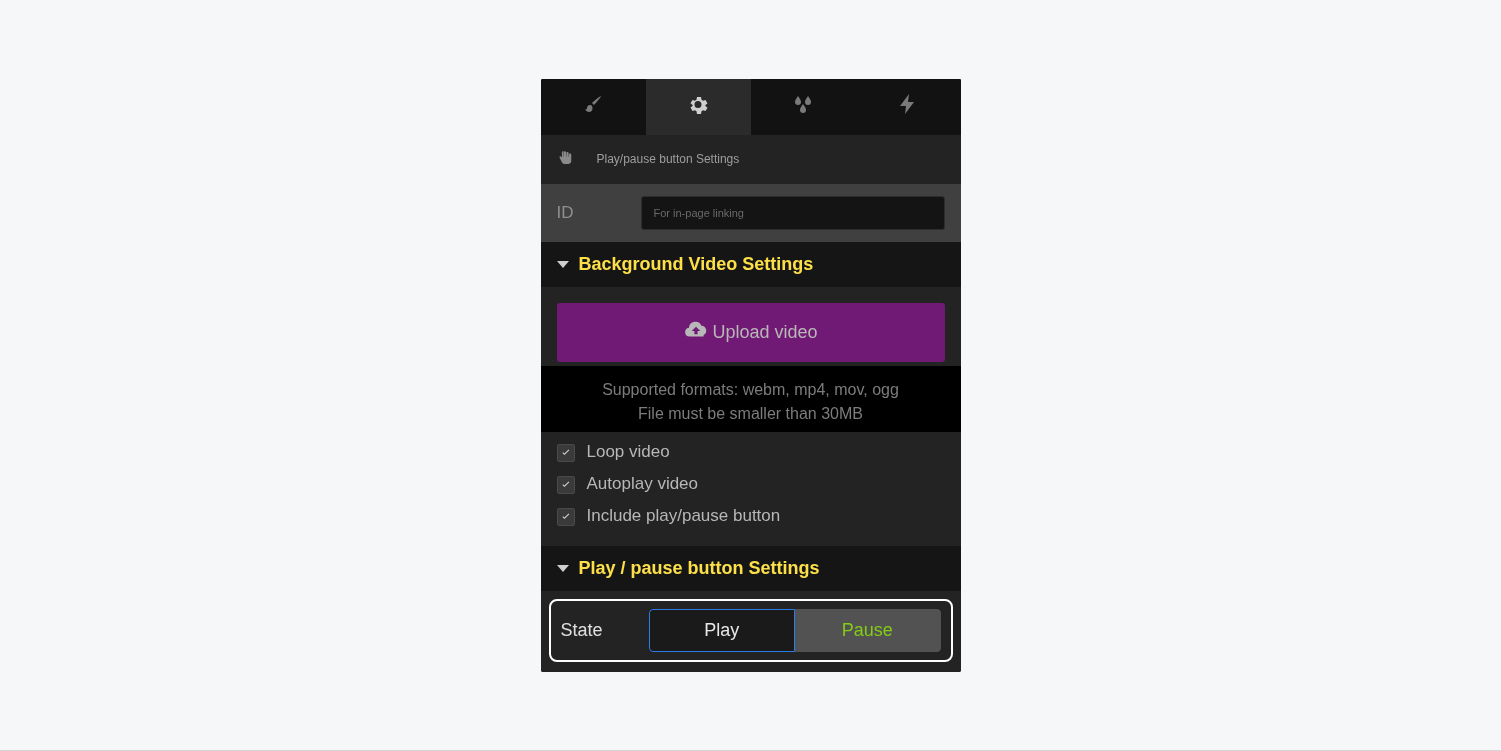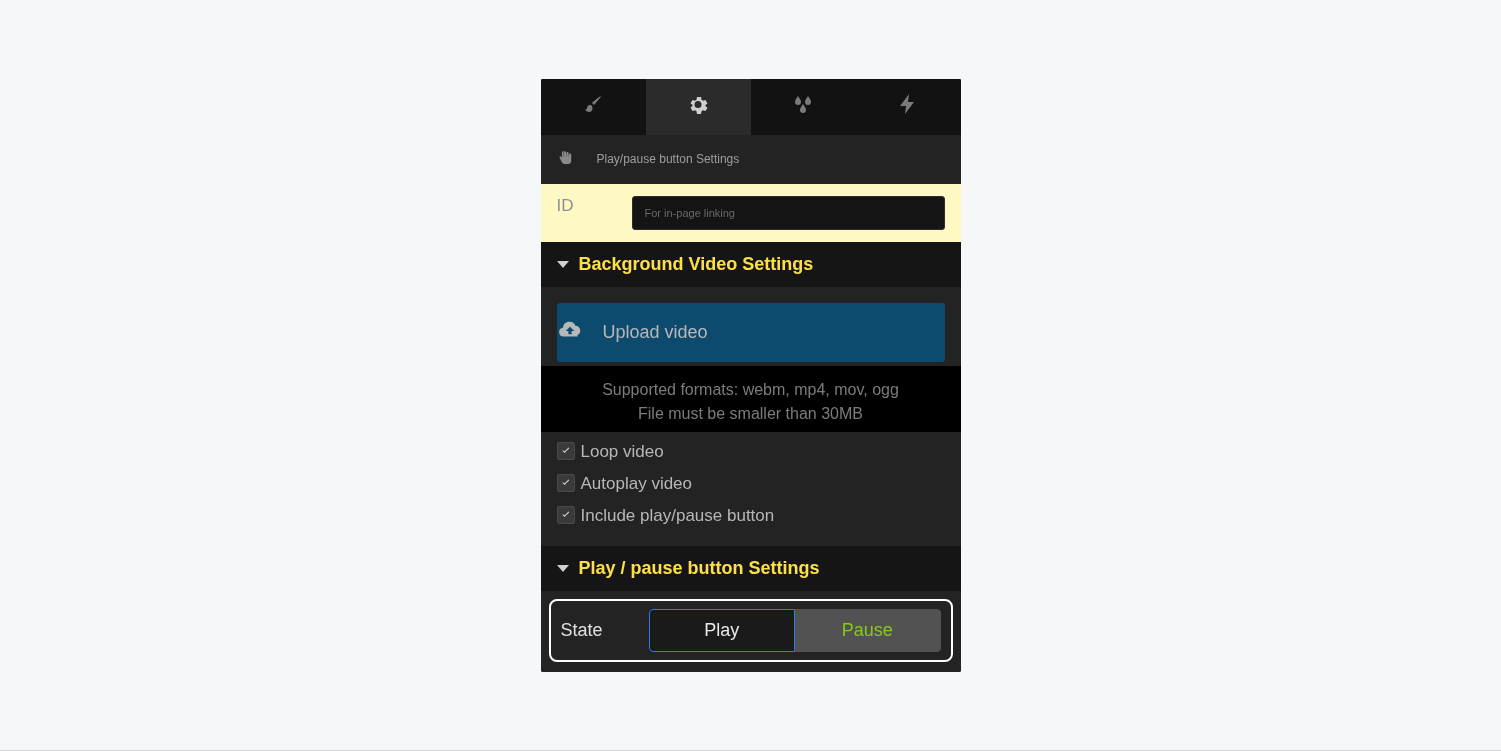--- a/index.html
+++ b/index.html
@@ -50,24 +50,24 @@
     padding: 14px 16px;
     background: #232323;
     font-size: 12px;
     color: #9e9e9e;
   }
   .crumb svg { width: 18px; height: 18px; fill: #8a8a8a; }
 
   
   .row {
     display: flex;
-    align-items: flex-start;
+    align-items: center;
     padding: 12px 16px;
-    background: #fef9c3;
-    gap: 3px;
+    background: #404040;
+    gap: 12px;
   }
   .row-label {
     width: 72px;
     color: #8f8f8f;
   }
   .text-input {
     flex: 1;
     background: #141414;
     border: 1px solid #2d2d2d;
     color: #bdbdbd;
@@ -97,52 +97,52 @@
     border-top: 7px solid #cfcfcf;
   }
 
   
   .upload-wrap {
     padding: 16px 16px 4px;
     background: #232323;
   }
   .upload-btn {
     width: 100%;
-    background: #0c4a6e;
+    background: #701a75;
     border: none;
     color: #b8b8b8;
     font-size: 18px;
     padding: 14px 0;
     border-radius: 3px;
     display: flex;
     align-items: center;
-    justify-content: flex-start;
-    gap: 20px;
+    justify-content: center;
+    gap: 3px;
     cursor: pointer;
   }
   .upload-btn svg { width: 26px; height: 26px; fill: #b8b8b8; }
 
   .note {
     text-align: center;
     color: #7c7c7c;
     font-size: 16px;
     line-height: 1.5;
     padding: 12px 16px 6px;
     background: #000000;
   }
 
   
   .check-list {
     background: #232323;
     padding: 4px 16px 14px;
   }
   .check-row {
     display: flex;
-    align-items: flex-start;
-    gap: 6px;
+    align-items: flex-end;
+    gap: 12px;
     padding: 6px 0;
     color: #b7b7b7;
   }
   .checkbox {
     width: 18px;
     height: 18px;
     background: #3a3a3a;
     border: 1px solid #4a4a4a;
     border-radius: 2px;
     display: flex;

